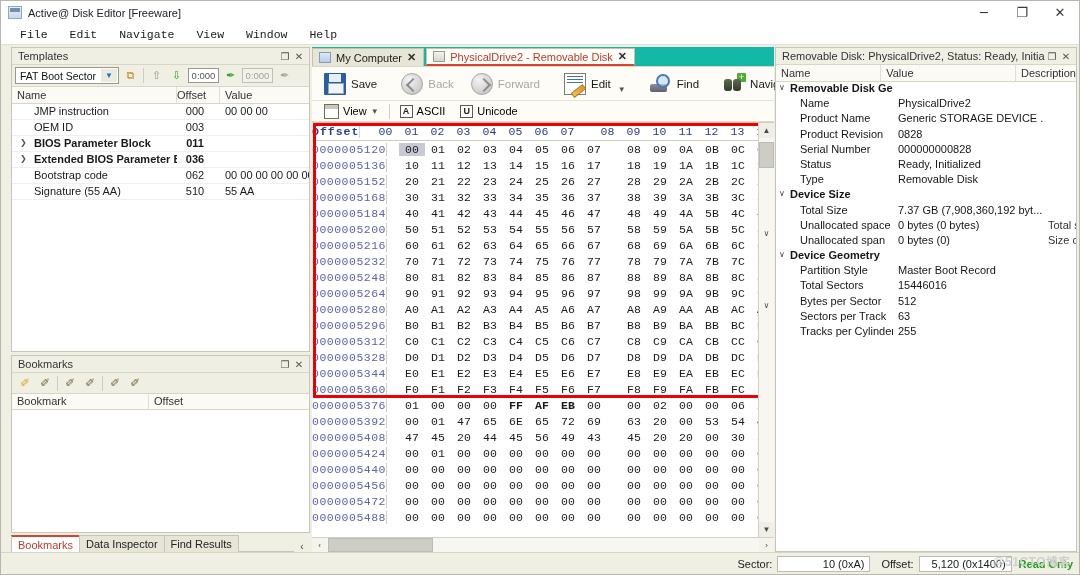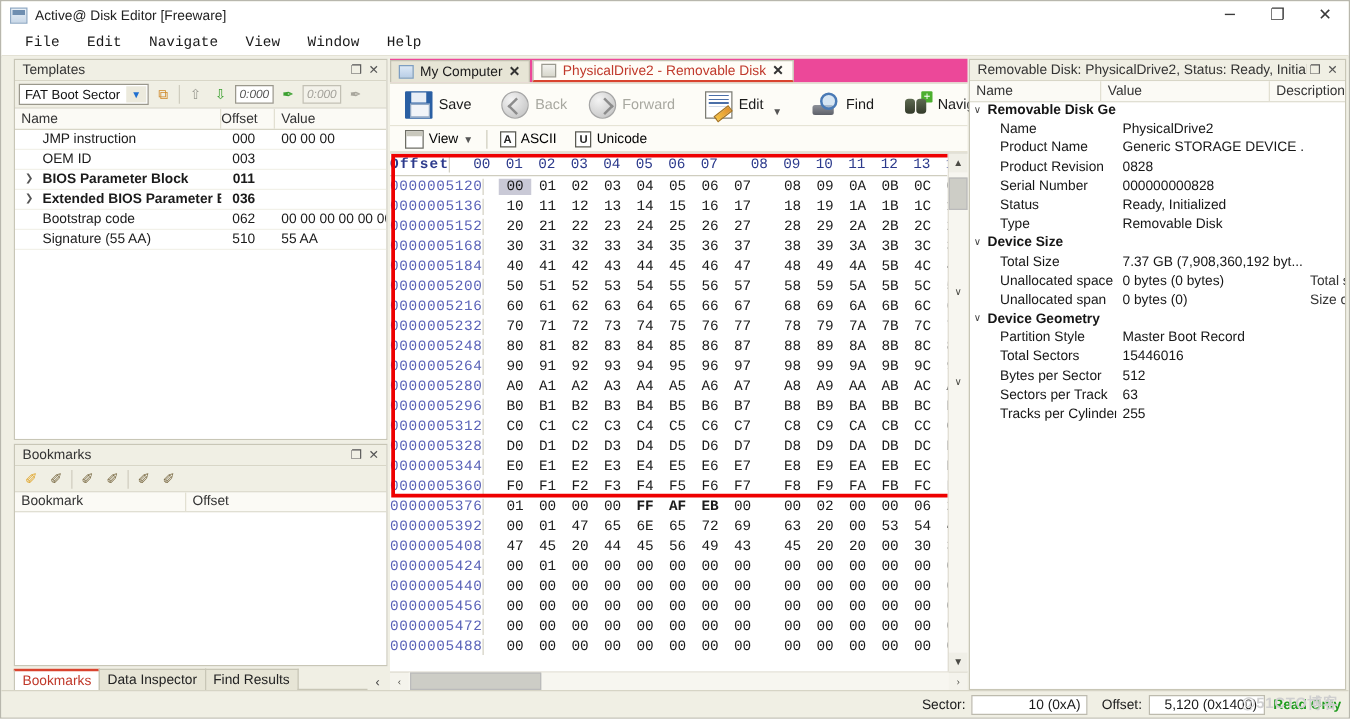--- a/index.html
+++ b/index.html
@@ -101,21 +101,21 @@
     position: absolute; right: 1px; top: 1px; width: 16px; height: 13px;
     background: #eceadd; display: flex; align-items: center; justify-content: center;
     color: #1f6fd0; font-size: 8px;
   }
   .tb-ico {
     width: 17px; height: 17px; display: flex; align-items: center; justify-content: center;
     font-size: 11px; cursor: pointer;
   }
   .numbox {
     width: 31px; height: 15px; border: 1px solid #9a988c; background: #fff;
-    font-size: 9.5px; color: #555; display: flex; align-items: center; justify-content: center; font-style: italic;
+    font-size: 9.5px; color: #555; display: flex; align-items: center; justify-content: center;
   }
   .numbox.dim { background: #f3f2ea; color: #a3a19a; border-color: #c2c0b4; }
   .sep-v { width: 1px; height: 15px; background: #cfcdbf; margin: 0 1px; }
 
   
   .tt { flex: 1; overflow: hidden; background: #fff; }
   .tt-head {
     display: flex; height: 17px; background: #fbfaf5;
     border-bottom: 1px solid #d8d6c7; font-size: 11px; color: #333;
   }
@@ -164,21 +164,21 @@
   .btab.active { background: #fff; color: #c0392b; border-top: 2px solid #d9442f; }
   .btab-spacer { flex: 1; border-bottom: 1px solid #c8c6b6; }
   .btab-nav { width: 16px; text-align: center; font-size: 10px; color: #444; cursor: pointer; }
 
   
   .center-col {
     flex: 1; min-width: 0; display: flex; flex-direction: column;
     padding: 1px 0 0 0;
   }
   .doc-tabs {
-    height: 19px; display: flex; align-items: flex-end; background: #ec4899;
+    height: 19px; display: flex; align-items: flex-end; background: #14b8a6;
   }
   .dtab {
     height: 18px; display: flex; align-items: center; gap: 5px;
     padding: 0 7px 0 6px; font-size: 11px;
     background: #e7e5d6; border: 1px solid #c3c1b2; border-bottom: none;
     margin-right: 2px; cursor: pointer; color: #1a1a1a;
   }
   .dtab.active { background: #fffdf7; color: #c0392b; border-bottom: 2px solid #d9442f; }
   .dtab .ticon {
     width: 12px; height: 11px; background: linear-gradient(#dce8f6,#b9cee6);

